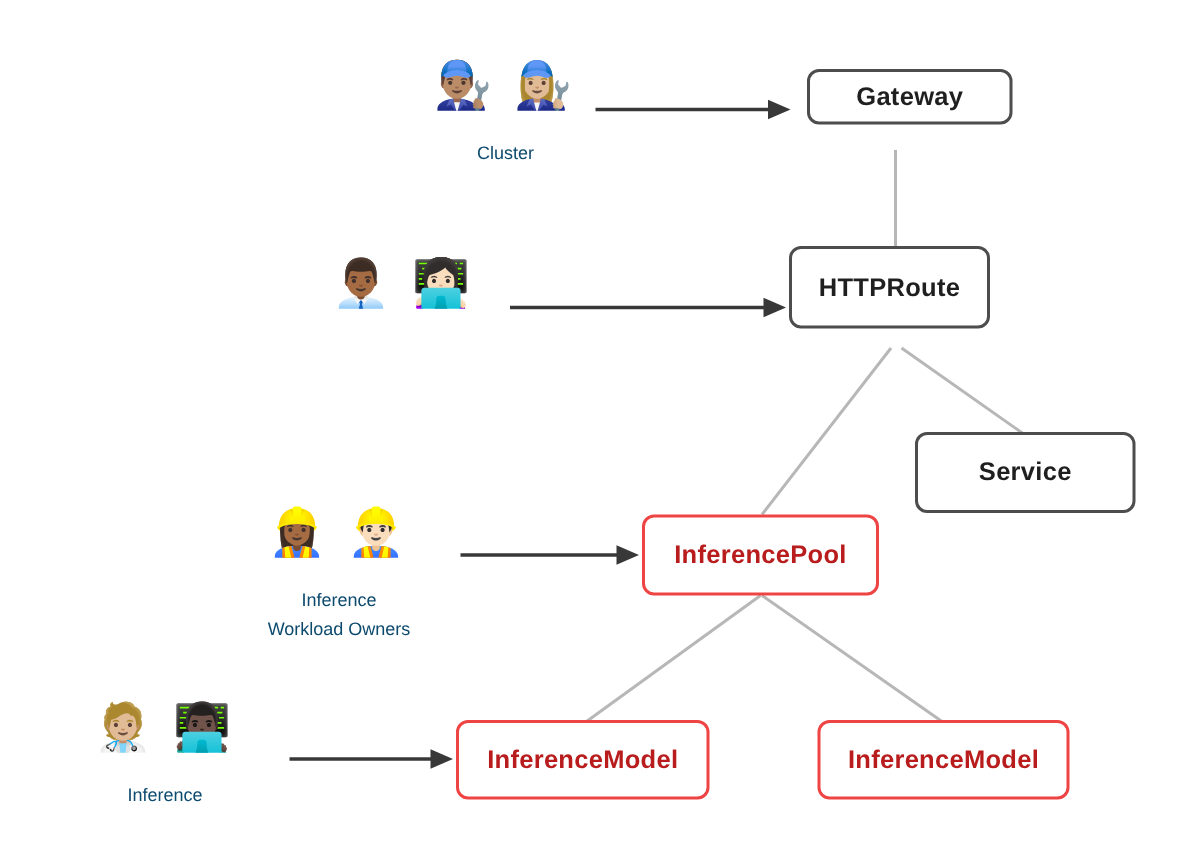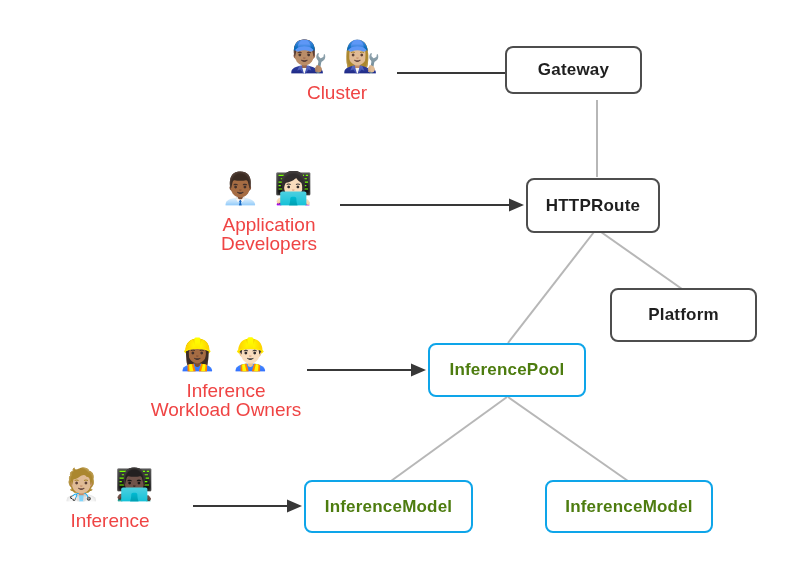--- a/index.html
+++ b/index.html
@@ -25,36 +25,36 @@
     background: #ffffff;
     border-radius: 8px;
     display: flex;
     align-items: center;
     justify-content: center;
     font-weight: bold;
     font-size: 17px;
     letter-spacing: 0.2px;
   }
   .node.standard { border: 2px solid #4d4d4d; color: #1f1f1f; }
-  .node.inference { border: 2px solid #0ea5e9; color: #4d7c0f; }
+  .node.inference { border: 2px solid #ef4444; color: #b91c1c; }
   .persona {
     position: absolute;
     text-align: center;
   }
   .persona .emoji {
     font-size: 31px;
     line-height: 42px;
     letter-spacing: 3px;
     white-space: nowrap;
   }
   .persona .label {
-    margin-top: 5px;
-    font-size: 19px;
+    margin-top: 15px;
+    font-size: 12px;
     line-height: 19px;
-    color: #ef4444;
+    color: #0c4a6e;
   }
 </style>
 </head>
 <body>
 
 <div id="canvas">
 
   <svg id="edge-layer" viewBox="0 0 800 572" xmlns="http://www.w3.org/2000/svg">
 
     <line class="edge" x1="597" y1="100" x2="597" y2="177"></line>
@@ -83,46 +83,42 @@
 
   <div class="persona" style="left:277px; top:36px; width:120px;">
     <div class="emoji">👨🏽‍🔧 👩🏼‍🔧</div>
     <div class="label">
       <div>Cluster</div>
     </div>
   </div>
 
   <div class="persona" style="left:194px; top:168px; width:150px;">
     <div class="emoji">👨🏾‍💼 👩🏻‍💻</div>
-    <div class="label">
-      <div>Application</div>
-      <div>Developers</div>
-    </div>
   </div>
 
   <div class="persona" style="left:146px; top:334px; width:160px;">
     <div class="emoji">👷🏾‍♀️ 👷🏻‍♂️</div>
     <div class="label">
       <div>Inference</div>
       <div>Workload Owners</div>
     </div>
   </div>
 
   <div class="persona" style="left:30px; top:464px; width:160px;">
     <div class="emoji">🧑🏼‍⚕️ 👨🏿‍💻</div>
     <div class="label">
       <div>Inference</div>
     </div>
   </div>
 
-  <div class="node standard" style="left:505px; top:46px; width:137px; height:48px;">Gateway</div>
+  <div class="node standard" style="left:538px; top:46px; width:137px; height:37px;">Gateway</div>
 
-  <div class="node standard" style="left:526px; top:178px; width:134px; height:55px;">HTTPRoute</div>
+  <div class="node standard" style="left:526px; top:164px; width:134px; height:55px;">HTTPRoute</div>
 
-  <div class="node standard" style="left:610px; top:288px; width:147px; height:54px;">Platform</div>
+  <div class="node standard" style="left:610px; top:288px; width:147px; height:54px;">Service</div>
 
   <div class="node inference" style="left:428px; top:343px; width:158px; height:54px;">InferencePool</div>
 
   <div class="node inference" style="left:304px; top:480px; width:169px; height:53px;">InferenceModel</div>
 
   <div class="node inference" style="left:545px; top:480px; width:168px; height:53px;">InferenceModel</div>
 
 </div>
 
 </body></html>

